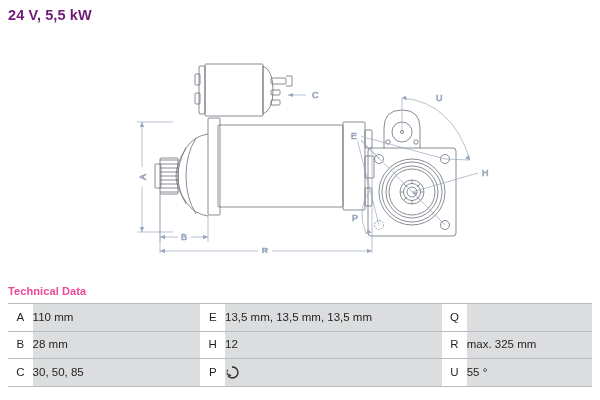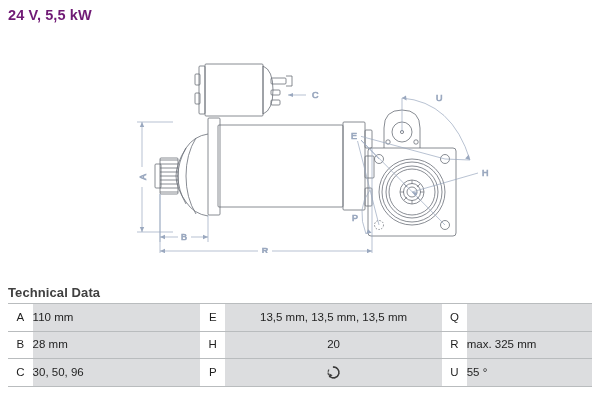--- a/index.html
+++ b/index.html
@@ -42,24 +42,24 @@
     display: block;
     width: 600px;
     height: 215px;
   }
 
   
   #tech-heading {
     position: absolute;
     left: 8px;
     top: 285px;
-    font-size: 13px;
+    font-size: 11px;
     font-weight: 700;
     letter-spacing: 0.1px;
-    color: #404040;
+    color: #ec4899;
     white-space: nowrap;
   }
 
   
   #spec-table {
     position: absolute;
     left: 8px;
     top: 303px;
     width: 584px;
     border-collapse: collapse;
@@ -88,21 +88,21 @@
     width: 22px;
     font-weight: 400;
   }
   td.val {
     background: #dcdddf;
     padding-left: 7px;
   }
   td.k-a { width: 22px; }
   td.v-a { width: 150px; }
   td.k-b { width: 22px; }
-  td.v-b { width: 194px; text-align: center; }
+  td.v-b { width: 194px; }
   td.k-c { width: 22px; }
   td.v-c { width: 112px; }
 
   
   .rot-icon {
     display: inline-block;
     width: 15px;
     height: 15px;
     vertical-align: -3px;
   }
@@ -261,27 +261,27 @@
       <td class="val v-a">110 mm</td>
       <td class="key k-b">E</td>
       <td class="val v-b">13,5 mm, 13,5 mm, 13,5 mm</td>
       <td class="key k-c">Q</td>
       <td class="val v-c"></td>
     </tr>
     <tr>
       <td class="key k-a">B</td>
       <td class="val v-a">28 mm</td>
       <td class="key k-b">H</td>
-      <td class="val v-b">20</td>
+      <td class="val v-b">12</td>
       <td class="key k-c">R</td>
       <td class="val v-c">max. 325 mm</td>
     </tr>
     <tr>
       <td class="key k-a">C</td>
-      <td class="val v-a">30, 50, 96</td>
+      <td class="val v-a">30, 50, 85</td>
       <td class="key k-b">P</td>
       <td class="val v-b">
         <span class="rot-icon">
           <svg viewBox="0 0 16 16" xmlns="http://www.w3.org/2000/svg">
             <path d="M8 2.2 a5.8 5.8 0 1 1 -4.6 2.3" fill="none" stroke="#4a4a4a" stroke-width="1.3" stroke-linecap="round" stroke-dasharray="1.6 1.5"></path>
             <path d="M8 2.2 a5.8 5.8 0 0 1 5.6 7.3 a5.8 5.8 0 0 1 -9 3" fill="none" stroke="#3a3a3a" stroke-width="1.5" stroke-linecap="round"></path>
             <path d="M3.6 9.0 l3.4 2.0 l-3.8 2.2 Z" fill="#3a3a3a"></path>
           </svg>
         </span>
       </td>

